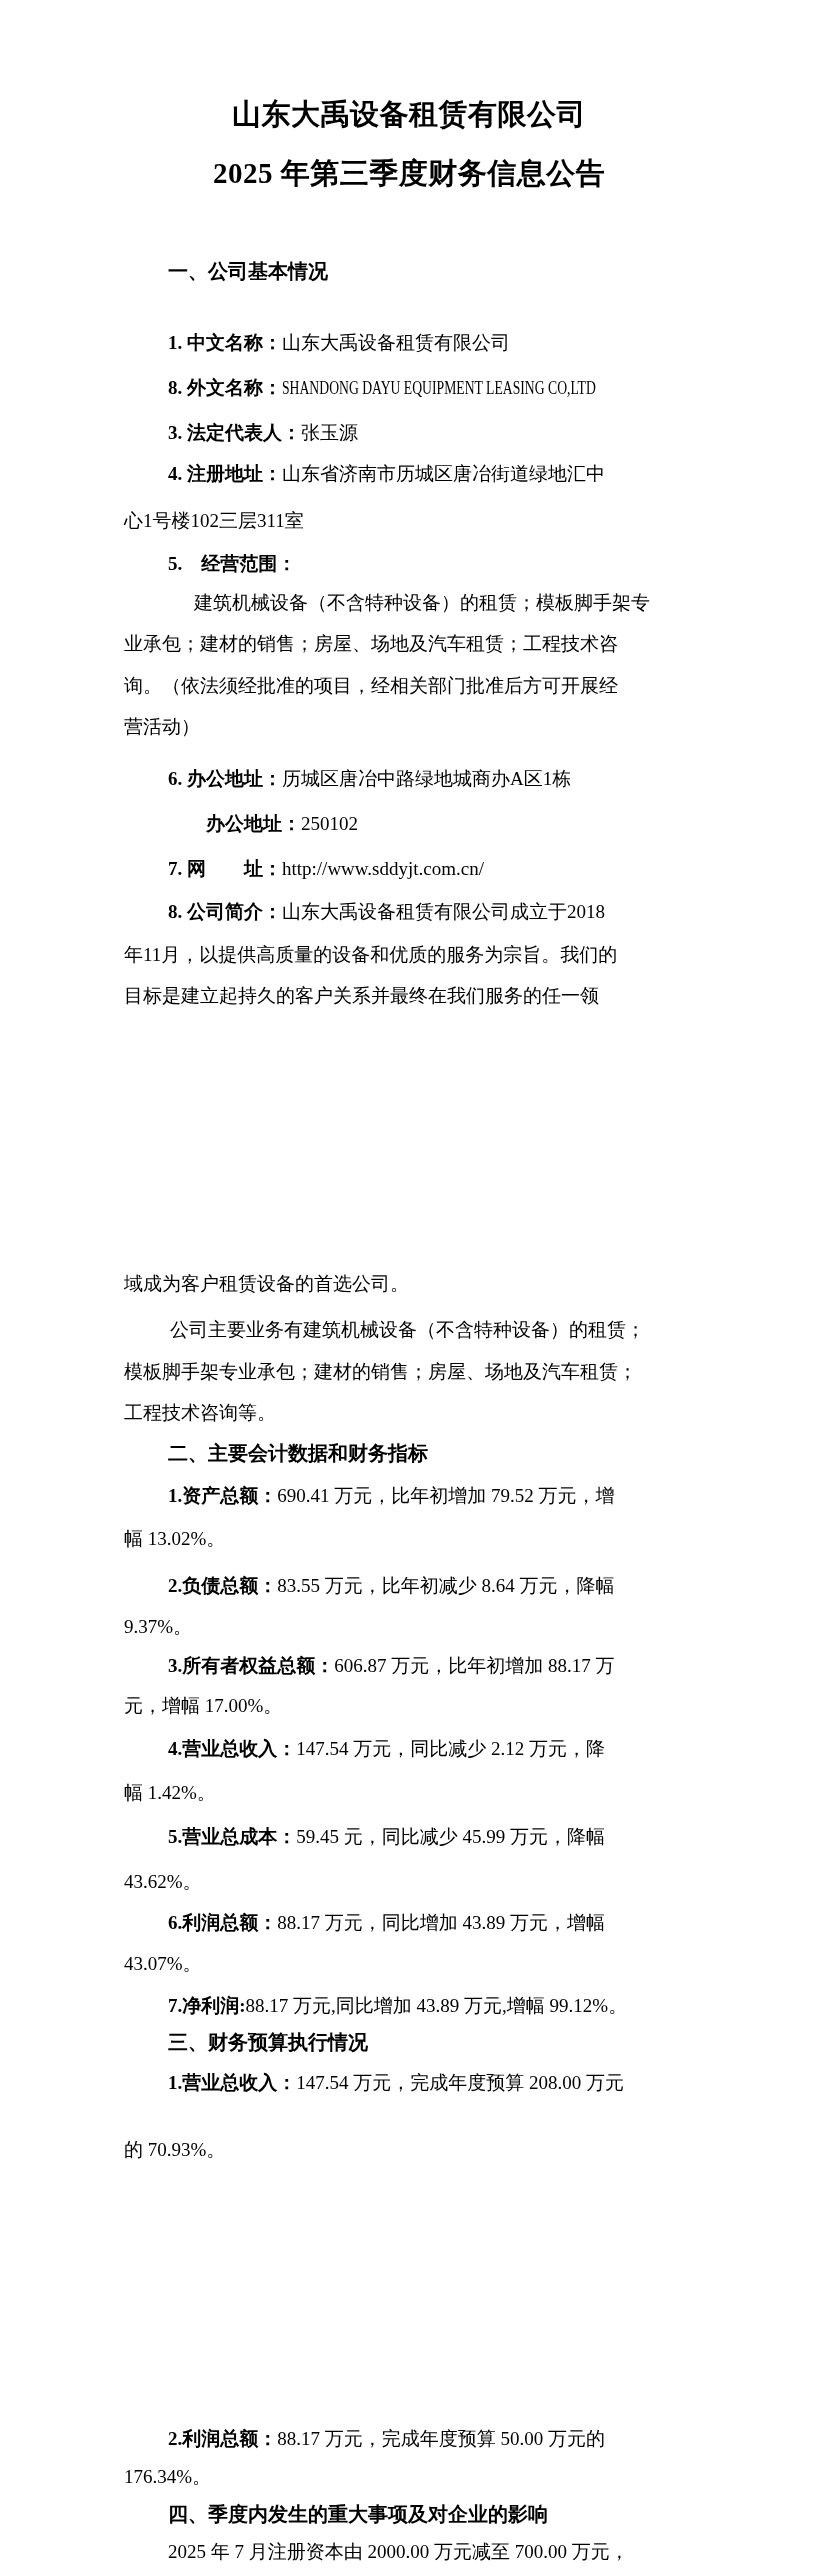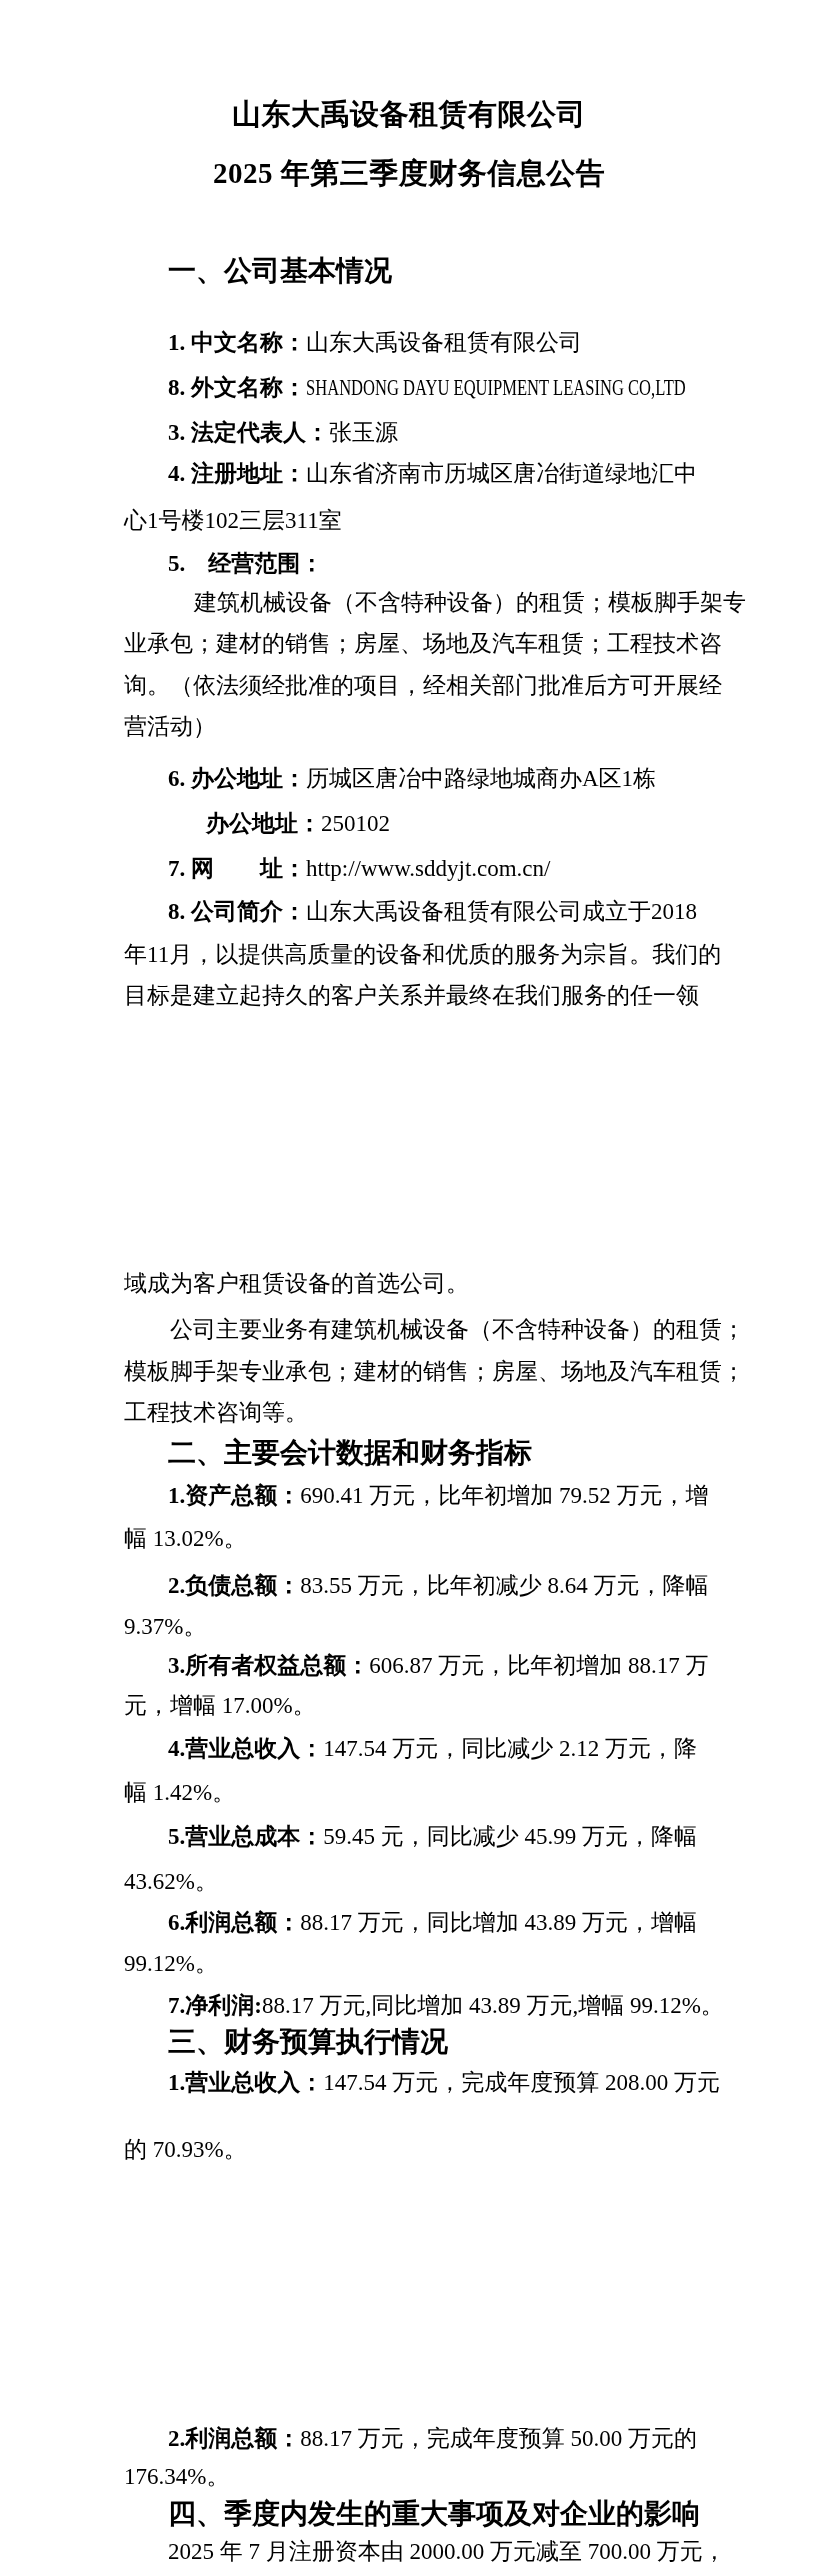--- a/index.html
+++ b/index.html
@@ -31,30 +31,30 @@
     font-size: 29px;
     line-height: 31px;
     font-weight: bold;
     white-space: nowrap;
     letter-spacing: 0.5px;
   }
   .hd {
     position: absolute;
     left: 0;
     width: 100%;
-    font-size: 28px;
+    font-size: 20px;
     line-height: 42px;
     font-weight: bold;
     white-space: nowrap;
   }
   .ln {
     position: absolute;
     left: 0;
     width: 100%;
-    font-size: 23px;
+    font-size: 19px;
     line-height: 42px;
     white-space: nowrap;
   }
   .lbl {
     font-weight: bold;
   }
   .narrow {
     display: inline-block;
     transform: scaleX(0.72);
     transform-origin: 0 50%;
@@ -93,21 +93,21 @@
       <div class="ln" style="top: 1518px;"><span class="lbl"></span><span>幅 13.02%。</span></div>
       <div class="ln" style="top: 1565px; padding-left: 44px;"><span class="lbl">2.负债总额：</span><span>83.55 万元，比年初减少 8.64 万元，降幅</span></div>
       <div class="ln" style="top: 1606px;"><span class="lbl"></span><span>9.37%。</span></div>
       <div class="ln" style="top: 1645px; padding-left: 44px;"><span class="lbl">3.所有者权益总额：</span><span>606.87 万元，比年初增加 88.17 万</span></div>
       <div class="ln" style="top: 1685px;"><span class="lbl"></span><span>元，增幅 17.00%。</span></div>
       <div class="ln" style="top: 1728px; padding-left: 44px;"><span class="lbl">4.营业总收入：</span><span>147.54 万元，同比减少 2.12 万元，降</span></div>
       <div class="ln" style="top: 1772px;"><span class="lbl"></span><span>幅 1.42%。</span></div>
       <div class="ln" style="top: 1816px; padding-left: 44px;"><span class="lbl">5.营业总成本：</span><span>59.45 元，同比减少 45.99 万元，降幅</span></div>
       <div class="ln" style="top: 1861px;"><span class="lbl"></span><span>43.62%。</span></div>
       <div class="ln" style="top: 1902px; padding-left: 44px;"><span class="lbl">6.利润总额：</span><span>88.17 万元，同比增加 43.89 万元，增幅</span></div>
-      <div class="ln" style="top: 1943px;"><span class="lbl"></span><span>99.12%。</span></div>
+      <div class="ln" style="top: 1943px;"><span class="lbl"></span><span>43.07%。</span></div>
       <div class="ln" style="top: 1985px; padding-left: 44px;"><span class="lbl">7.净利润:</span><span>88.17 万元,同比增加 43.89 万元,增幅 99.12%。</span></div>
       <div class="hd" style="top: 2021px; padding-left: 44px;">三、财务预算执行情况</div>
       <div class="ln" style="top: 2062px; padding-left: 44px;"><span class="lbl">1.营业总收入：</span><span>147.54 万元，完成年度预算 208.00 万元</span></div>
       <div class="ln" style="top: 2129px;"><span class="lbl"></span><span>的 70.93%。</span></div>
       <div class="ln" style="top: 2418px; padding-left: 44px;"><span class="lbl">2.利润总额：</span><span>88.17 万元，完成年度预算 50.00 万元的</span></div>
       <div class="ln" style="top: 2456px;"><span class="lbl"></span><span>176.34%。</span></div>
       <div class="hd" style="top: 2493px; padding-left: 44px;">四、季度内发生的重大事项及对企业的影响</div>
       <div class="ln" style="top: 2531px; padding-left: 44px;"><span class="lbl"></span><span>2025 年 7 月注册资本由 2000.00 万元减至 700.00 万元，</span></div>
       <div class="ln" style="top: 2568px;"><span class="lbl"></span></div>
     </div>

